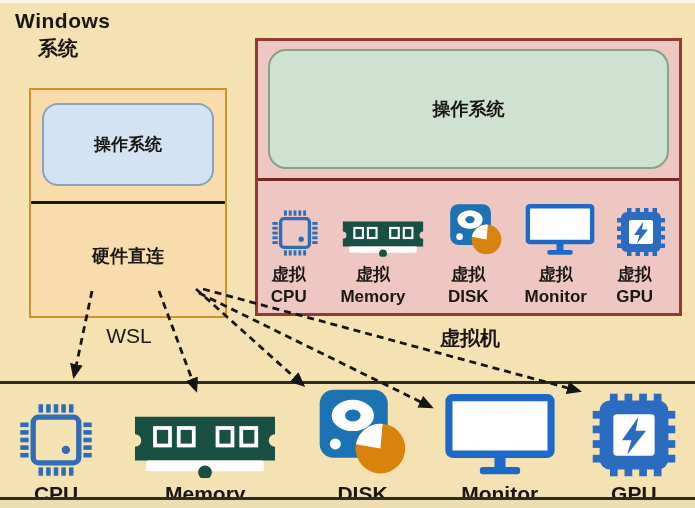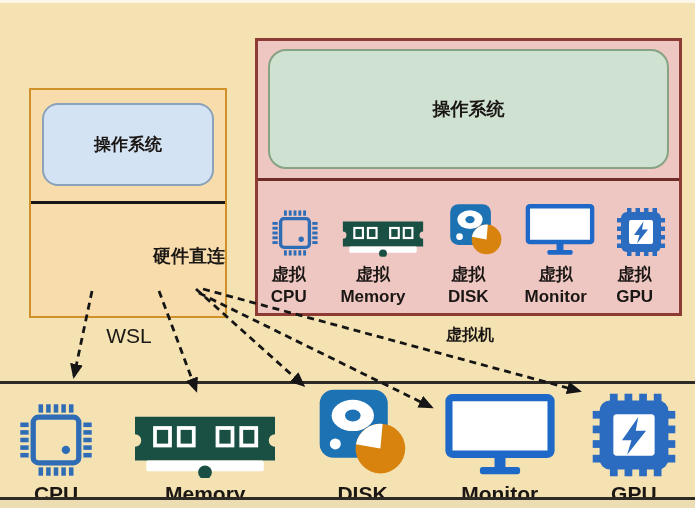--- a/index.html
+++ b/index.html
@@ -20,21 +20,21 @@
     position:absolute; left:29px; top:88px; width:198px; height:230px;
     background:#f8dcac; border:2px solid #cf9128;
   }
   .os-blue {
     position:absolute; left:11px; top:13px; width:172px; height:83px;
     background:#d4e3f3; border:2px solid #8ba2bb; border-radius:16px;
     display:flex; align-items:center; justify-content:center;
     font-size:17px; font-weight:700;
   }
   .wsl-divider { position:absolute; left:0; top:111px; width:100%; height:3px; background:#161616; }
-  .hw-label { position:absolute; left:0; top:154px; width:100%; text-align:right; font-size:18px; font-weight:700; }
+  .hw-label { position:absolute; left:0; top:154px; width:100%; text-align:center; font-size:18px; font-weight:700; }
   .wsl-caption { position:absolute; left:98px; top:324px; width:62px; text-align:center; font-size:21px; font-weight:400; }
 
   
   .vm-box {
     position:absolute; left:255px; top:38px; width:427px; height:278px;
     background:#eec7c2; border:3px solid #8e3b35;
   }
   .os-green {
     position:absolute; left:10px; top:8px; width:401px; height:120px;
     background:#cfe1d0; border:2px solid #87a383; border-radius:18px;
@@ -42,21 +42,21 @@
     font-size:18px; font-weight:700;
   }
   .vm-divider { position:absolute; left:0; top:137px; width:100%; height:3px; background:#6f2b26; }
   .device-row {
     position:absolute; left:2px; right:2px; top:166px;
     display:flex; justify-content:space-around; align-items:flex-start;
   }
   .device { display:flex; flex-direction:column; align-items:flex-start; }
   .device .icon-box { height:50px; display:flex; align-items:flex-end; justify-content:center; }
   .device .dev-label { margin-top:7px; text-align:center; font-size:17px; font-weight:700; line-height:22px; }
-  .vm-caption { position:absolute; left:420px; top:325px; width:100px; text-align:center; font-size:16px; font-weight:700; }
+  .vm-caption { position:absolute; left:420px; top:325px; width:100px; text-align:center; font-size:20px; font-weight:700; }
 
   
   .hline { position:absolute; left:0; width:100%; background:#2e2b26; }
   .hline-mid { top:381px; height:3px; }
   .hline-bottom { top:497px; height:3px; }
   .bottom-pad { position:absolute; left:0; top:500px; width:100%; height:8px; background:#ecddb2; }
 
   
   .hw-row {
     position:absolute; left:0; right:0; top:386px;
@@ -80,20 +80,24 @@
 
   .arrows { position:absolute; left:0; top:0; width:695px; height:508px; pointer-events:none; z-index:6; }
   .symbol-defs { position:absolute; width:0; height:0; overflow:hidden; }
 </style>
 </head>
 <body>
 
 <div class="page">
   <div class="top-strip"></div>
 
+  <div class="header">
+    <div class="h1">Windows</div>
+    <div class="h2">系统</div>
+  </div>
 
   <div class="wsl-box">
     <div class="os-blue">
       <span>操作系统</span>
     </div>
     <div class="wsl-divider"></div>
     <div class="hw-label">硬件直连</div>
   </div>
   <div class="wsl-caption">WSL</div>
 

